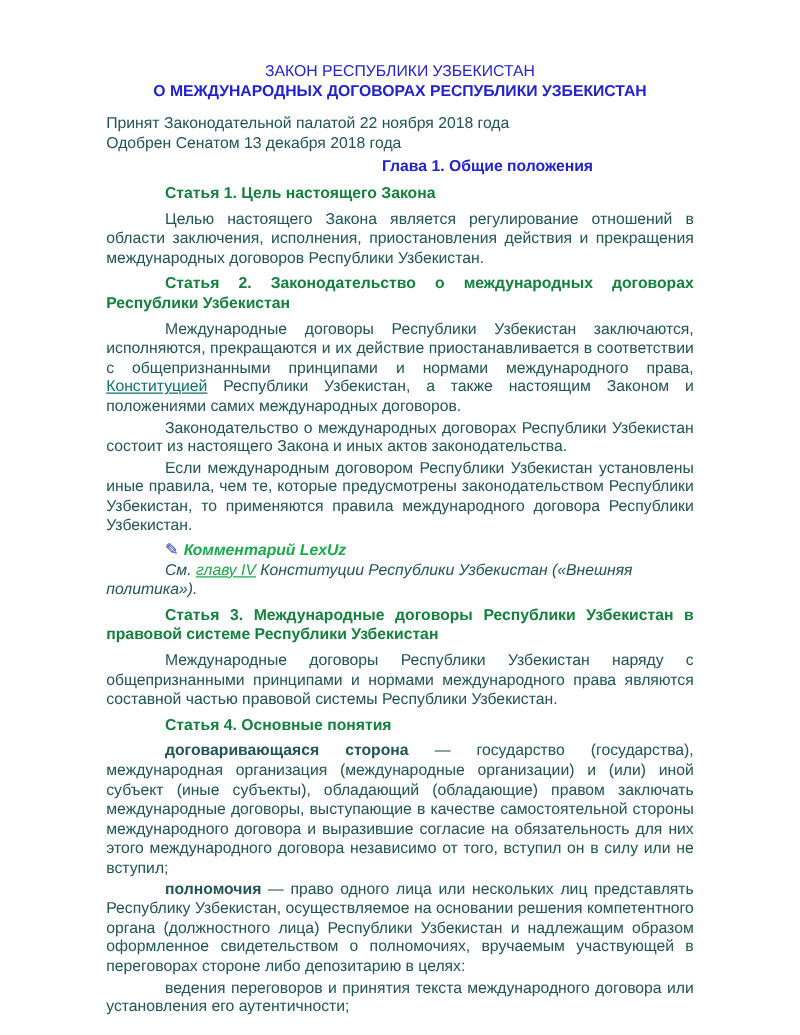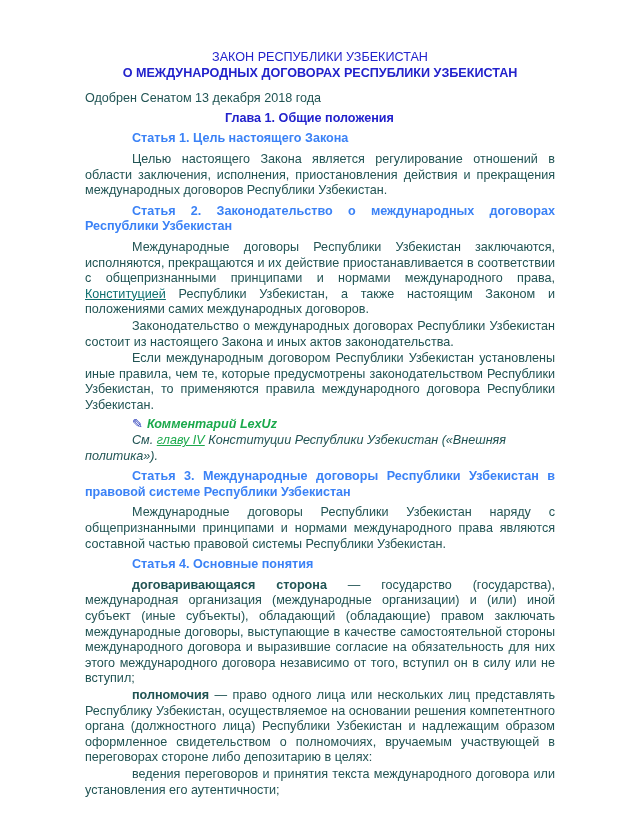--- a/index.html
+++ b/index.html
@@ -20,26 +20,26 @@
   p { margin: 0; font-size: 12.6px; line-height: 15.6px; }
 
   .doc-title  { color: #2222cc; text-align: center; }
   .doc-title2 { color: #2222cc; text-align: center; font-weight: bold; margin-bottom: 10px; }
 
   .meta { text-align: left; }
 
   .chapter {
     color: #2222cc;
     font-weight: bold;
-    text-align: left;
+    text-align: center;
     padding-left: 140px;
     margin: 4px 0 4px 0;
   }
   .art-title {
-    color: #3b82f6;
+    color: #15803d;
     font-weight: bold;
     text-align: justify;
     text-indent: 47px;
     margin: 5px 0 5px 0;
   }
   .para {
     text-align: justify;
     text-indent: 47px;
     margin-bottom: 1px;
   }
@@ -55,20 +55,21 @@
   .comment-line { text-indent: 47px; font-style: italic; margin-bottom: 2px; }
 </style>
 </head>
 <body>
 
 <div class="page">
 
   <p class="doc-title">ЗАКОН РЕСПУБЛИКИ УЗБЕКИСТАН</p>
   <p class="doc-title2">О МЕЖДУНАРОДНЫХ ДОГОВОРАХ РЕСПУБЛИКИ УЗБЕКИСТАН</p>
 
+  <p class="meta">Принят Законодательной палатой 22 ноября 2018 года</p>
   <p class="meta">Одобрен Сенатом 13 декабря 2018 года</p>
 
   <p class="chapter">Глава 1. Общие положения</p>
 
   <p class="art-title">Статья 1. Цель настоящего Закона</p>
   <p class="para">Целью настоящего Закона является регулирование отношений в области заключения, исполнения, приостановления действия и прекращения международных договоров Республики Узбекистан.</p>
 
   <p class="art-title">Статья 2. Законодательство о международных договорах Республики Узбекистан</p>
   <p class="para"><span>Международные договоры Республики Узбекистан заключаются, исполняются, прекращаются и их действие приостанавливается в соответствии с общепризнанными принципами и нормами международного права, </span><a class="link-teal">Конституцией</a><span> Республики Узбекистан, а также настоящим Законом и положениями самих международных договоров.</span></p>
   <p class="para">Законодательство о международных договорах Республики Узбекистан состоит из настоящего Закона и иных актов законодательства.</p>

